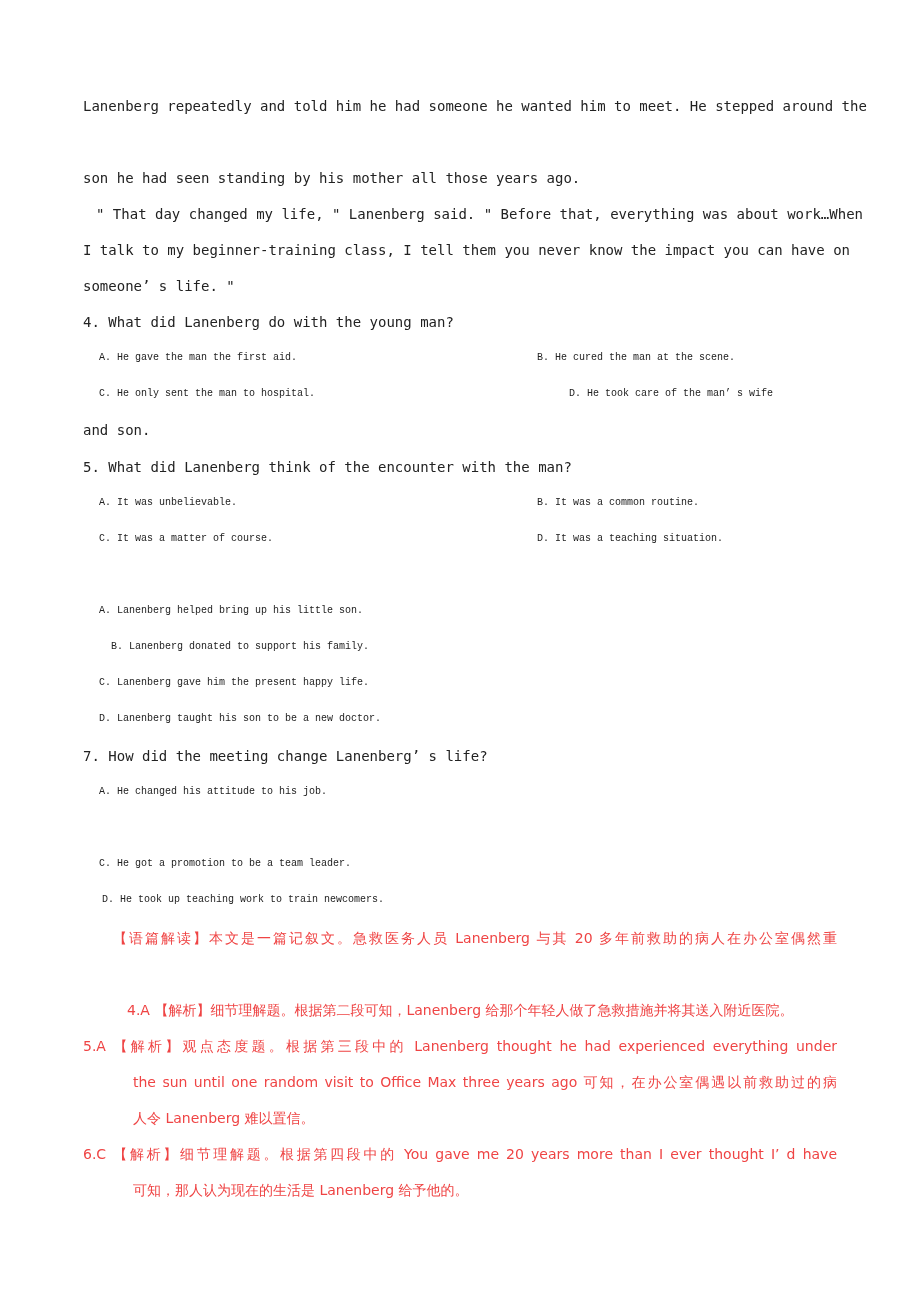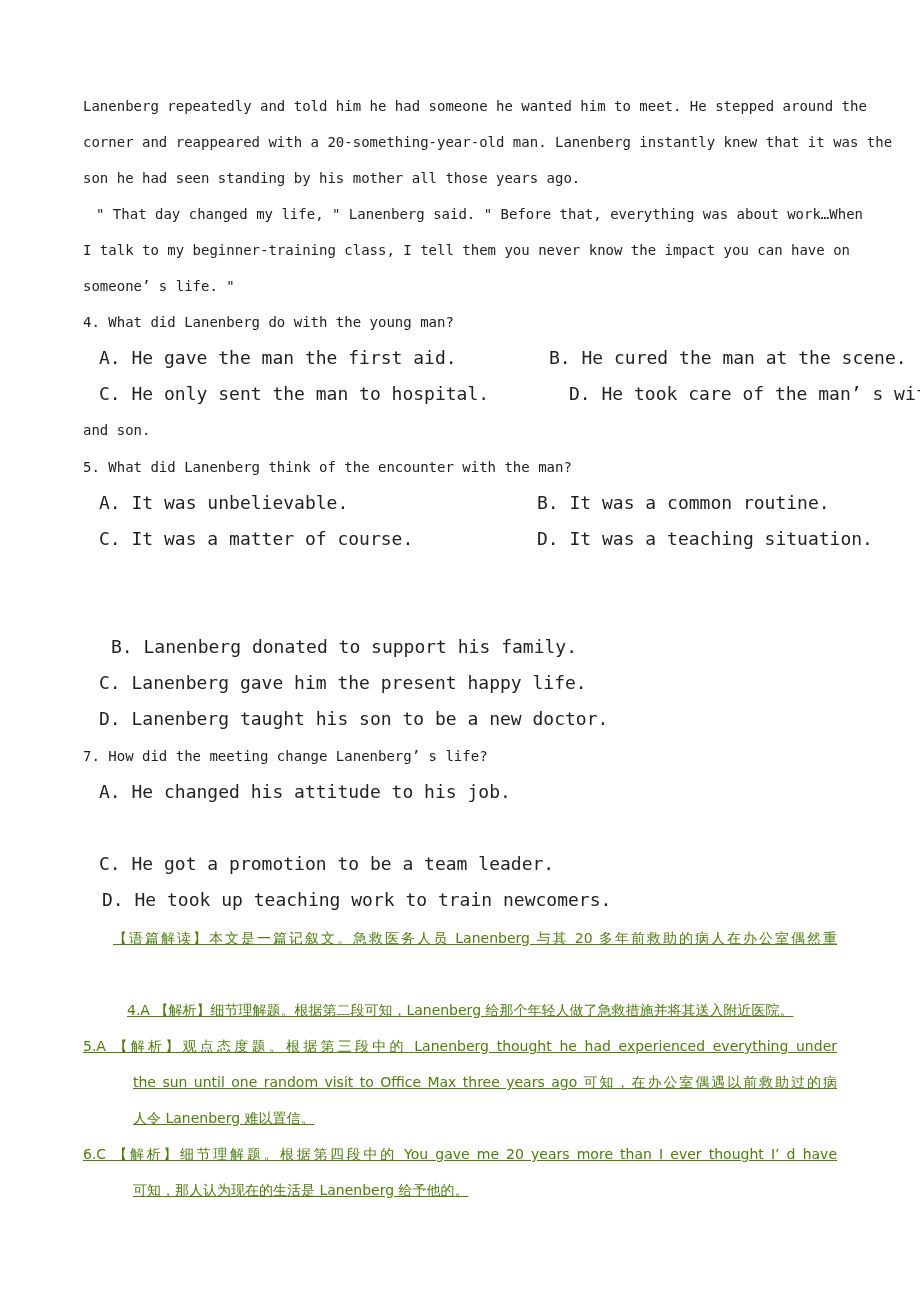--- a/index.html
+++ b/index.html
@@ -33,58 +33,58 @@
     }
     .just {
       width: 754px;
       text-align: justify;
       text-align-last: justify;
     }
     .opt {
       position: absolute;
       height: 36px;
       line-height: 36px;
-      font-size: 18px;
+      font-size: 10px;
       white-space: nowrap;
+      font-family: Liberation Mono, monospace;
     }
     .red {
-      color: #4d7c0f;
-      text-decoration: underline;
+      color: #ef4444;
     }
     .cjk {
       font-family: "DejaVu Sans", "Liberation Sans", sans-serif;
       font-size: 14px;
     }
   </style>
 </head>
 <body>
 
 <div class="page">
 
   <div class="line just" style="top:88px;">Lanenberg repeatedly and told him he had someone he wanted him to meet. He stepped around the</div>
-  <div class="line just" style="top:124px;">corner and reappeared with a 20-something-year-old man. Lanenberg instantly knew that it was the</div>
   <div class="line" style="top:160px;">son he had seen standing by his mother all those years ago.</div>
 
   <div class="line just" style="top:196px; left:96px; width:741px;"> " That day changed my life, "  Lanenberg said.  " Before that, everything was about work…When</div>
   <div class="line just" style="top:232px;">I talk to my beginner-training class, I tell them you never know the impact you can have on</div>
   <div class="line" style="top:268px;">someone’ s life. "</div>
 
   <div class="line" style="top:304px;">4. What did Lanenberg do with the young man?</div>
   <div class="opt" style="top:340px; left:99px;">A. He gave the man the first aid.</div>
-  <div class="opt" style="top:340px; left:537px;margin-left:12px;">B. He cured the man at the scene.</div>
+  <div class="opt" style="top:340px; left:537px;">B. He cured the man at the scene.</div>
   <div class="opt" style="top:376px; left:99px;">C. He only sent the man to hospital.</div>
   <div class="opt" style="top:376px; left:569px;">D. He took care of the man’ s wife</div>
   <div class="line" style="top:412px;">and son.</div>
 
   <div class="line" style="top:449px;">5. What did Lanenberg think of the encounter with the man?</div>
   <div class="opt" style="top:485px; left:99px;">A. It was unbelievable.</div>
   <div class="opt" style="top:485px; left:537px;">B. It was a common routine.</div>
   <div class="opt" style="top:521px; left:99px;">C. It was a matter of course.</div>
   <div class="opt" style="top:521px; left:537px;">D. It was a teaching situation.</div>
 
+  <div class="opt" style="top:593px; left:99px;">A. Lanenberg helped bring up his little son.</div>
   <div class="opt" style="top:629px; left:99px;margin-left:12px;">B. Lanenberg donated to support his family.</div>
   <div class="opt" style="top:665px; left:99px;">C. Lanenberg gave him the present happy life.</div>
   <div class="opt" style="top:701px; left:99px;">D. Lanenberg taught his son to be a new doctor.</div>
 
   <div class="line" style="top:738px;">7. How did the meeting change Lanenberg’ s life?</div>
   <div class="opt" style="top:774px; left:99px;">A. He changed his attitude to his job.</div>
   <div class="opt" style="top:846px; left:99px;">C. He got a promotion to be a team leader.</div>
   <div class="opt" style="top:882px; left:102px;text-align:center;">D. He took up teaching work to train newcomers.</div>
 
   <div class="line red cjk just" style="top:920px; left:113px; width:724px;">【语篇解读】本文是一篇记叙文。急救医务人员 Lanenberg 与其 20 多年前救助的病人在办公室偶然重</div>

